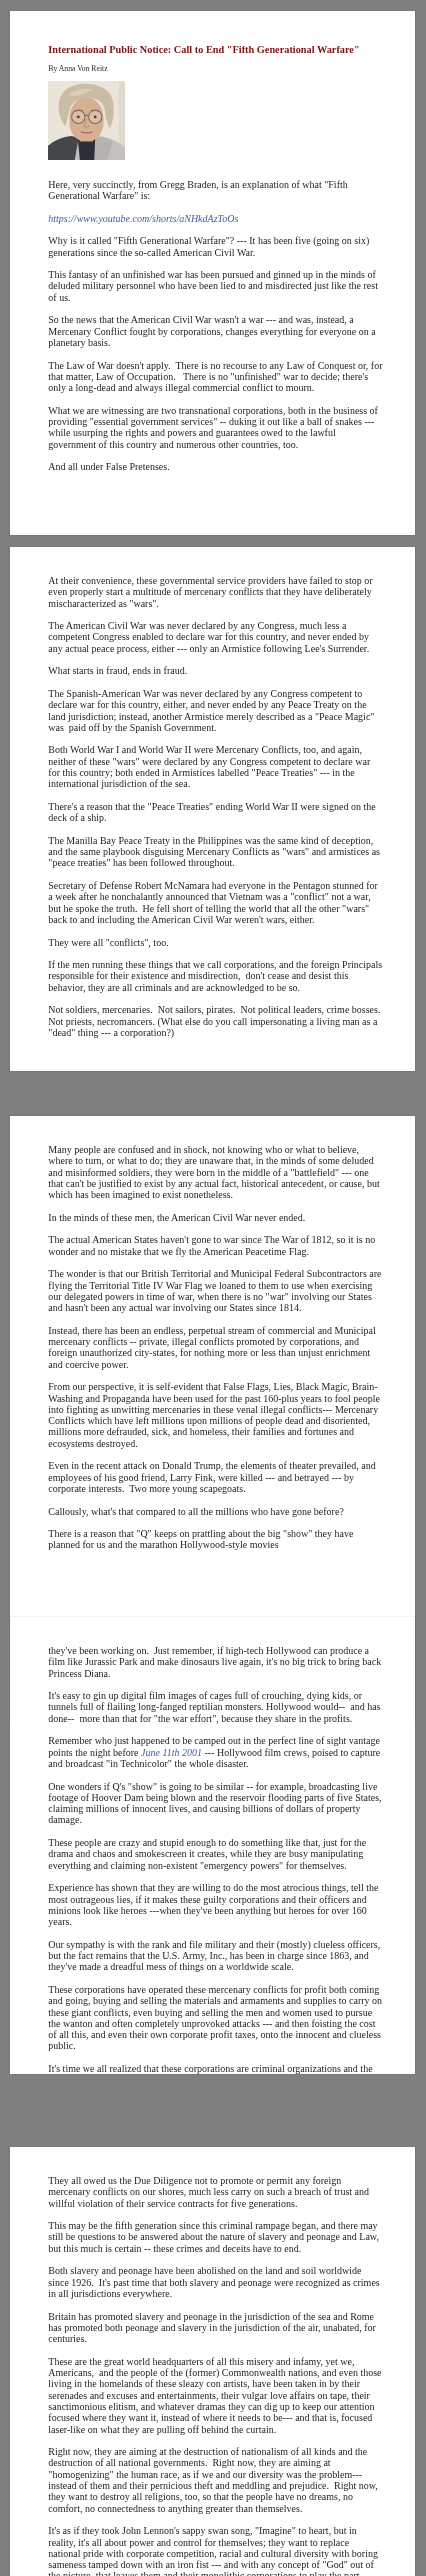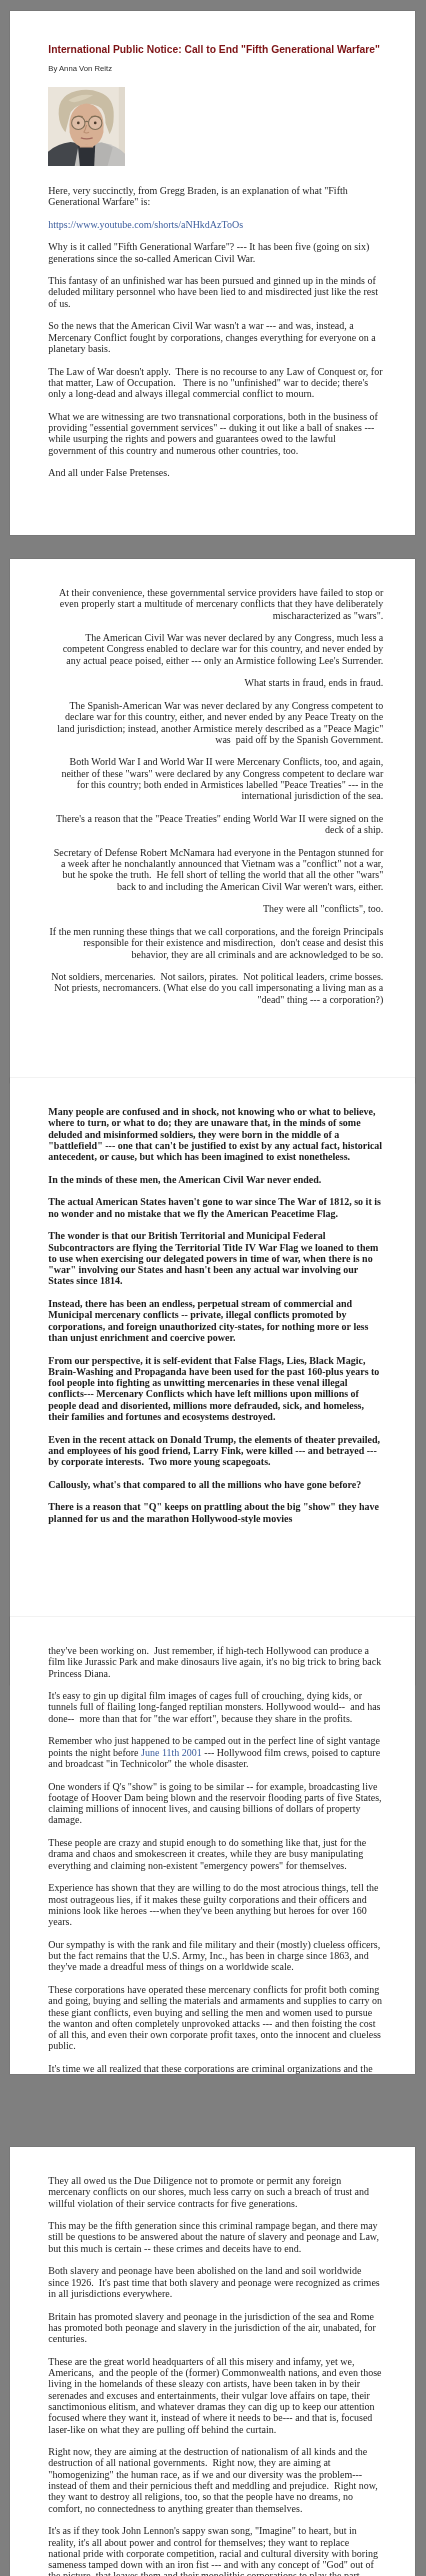--- a/index.html
+++ b/index.html
@@ -12,54 +12,54 @@
   .page {
     position: absolute;
     left: 10.3px;
     width: 405px;
     background: #ffffff;
     box-shadow: 0 0 0 0.5px rgba(0,0,0,0.10);
     overflow: hidden;
     box-sizing: border-box;
   }
   #page-1 { top: 11.3px;   height: 524px; }
-  #page-2 { top: 559px; height: 524px; text-align: right; }
-  #page-3 { top: 1078px; height: 607px; font-weight: bold; }
+  #page-2 { top: 547px; height: 524px; }
+  #page-3 { top: 1116px; height: 607px; }
   #page-4 { top: 1617px; height: 457px; }
   #page-5 { top: 2147px; height: 529px; }
   .content { padding: 28px 32px 0 38px; }
   #page-1 .content { padding-top: 32px; }
 
   .post-title {
-    font-family: Liberation Sans, sans-serif;
+    font-family: Liberation Serif, serif;
     font-weight: bold;
     font-size: 10.3px;
     line-height: 14px;
     color: #7d1315;
     margin: 0 0 6.7px 0;
   }
   .byline {
-    font-family: Liberation Sans, sans-serif;
+    font-family: Liberation Serif, serif;
     font-size: 7.7px;
     line-height: 9.3px;
     color: #2e2e2e;
-    margin: 0 0 14px 0;
+    margin: 0 0 8px 0;
   }
   .photo-wrap { margin: 0 0 18.5px 0; width: 77px; height: 79px; }
   .photo-wrap svg { display: block; }
 
   .para {
     font-family: "Liberation Serif", serif;
     font-size: 10px;
     line-height: 11.3px;
     color: #1e1e1e;
     margin: 0 0 11.3px 0;
     white-space: pre-wrap;
   }
-  .inline-link { color: #3e5f9e; text-decoration: none; cursor: pointer; }
+  .inline-link { color: #3e5f9e; text-decoration: none; cursor: pointer; font-style: italic; }
 </style>
 </head>
 <body>
 
 <div class="page" id="page-1">
   <div class="content">
     <h1 class="post-title">International Public Notice: Call to End "Fifth Generational Warfare"</h1>
     <div class="byline">By Anna Von Reitz</div>
     <div class="photo-wrap">
       <svg width="77" height="79" viewBox="0 0 150 154" xmlns="http://www.w3.org/2000/svg">
@@ -105,25 +105,26 @@
         <p class="para">What we are witnessing are two transnational corporations, both in the business of providing "essential government services" -- duking it out like a ball of snakes --- while usurping the rights and powers and guarantees owed to the lawful government of this country and numerous other countries, too.</p>
         <p class="para">And all under False Pretenses.</p>
       </div>
   </div>
 </div>
 
 <div class="page" id="page-2">
   <div class="content">
       <div class="paras">
         <p class="para">At their convenience, these governmental service providers have failed to stop or even properly start a multitude of mercenary conflicts that they have deliberately mischaracterized as "wars".</p>
-        <p class="para">The American Civil War was never declared by any Congress, much less a competent Congress enabled to declare war for this country, and never ended by any actual peace poised, either --- only an Armistice following Lee's Surrender.</p>
+        <p class="para">The American Civil War was never declared by any Congress, much less a competent Congress enabled to declare war for this country, and never ended by any actual peace process, either --- only an Armistice following Lee's Surrender.</p>
         <p class="para">What starts in fraud, ends in fraud.</p>
         <p class="para">The Spanish-American War was never declared by any Congress competent to declare war for this country, either, and never ended by any Peace Treaty on the land jurisdiction; instead, another Armistice merely described as a "Peace Magic" was  paid off by the Spanish Government.</p>
         <p class="para">Both World War I and World War II were Mercenary Conflicts, too, and again, neither of these "wars" were declared by any Congress competent to declare war for this country; both ended in Armistices labelled "Peace Treaties" --- in the international jurisdiction of the sea.</p>
         <p class="para">There's a reason that the "Peace Treaties" ending World War II were signed on the deck of a ship.</p>
+        <p class="para">The Manilla Bay Peace Treaty in the Philippines was the same kind of deception, and the same playbook disguising Mercenary Conflicts as "wars" and armistices as "peace treaties" has been followed throughout.</p>
         <p class="para">Secretary of Defense Robert McNamara had everyone in the Pentagon stunned for a week after he nonchalantly announced that Vietnam was a "conflict" not a war, but he spoke the truth.  He fell short of telling the world that all the other "wars" back to and including the American Civil War weren't wars, either.</p>
         <p class="para">They were all "conflicts", too.</p>
         <p class="para">If the men running these things that we call corporations, and the foreign Principals responsible for their existence and misdirection,  don't cease and desist this behavior, they are all criminals and are acknowledged to be so.</p>
         <p class="para">Not soldiers, mercenaries.  Not sailors, pirates.  Not political leaders, crime bosses.  Not priests, necromancers. (What else do you call impersonating a living man as a "dead" thing --- a corporation?)</p>
       </div>
     </div>
 </div>
 
 <div class="page" id="page-3">
   <div class="content">

